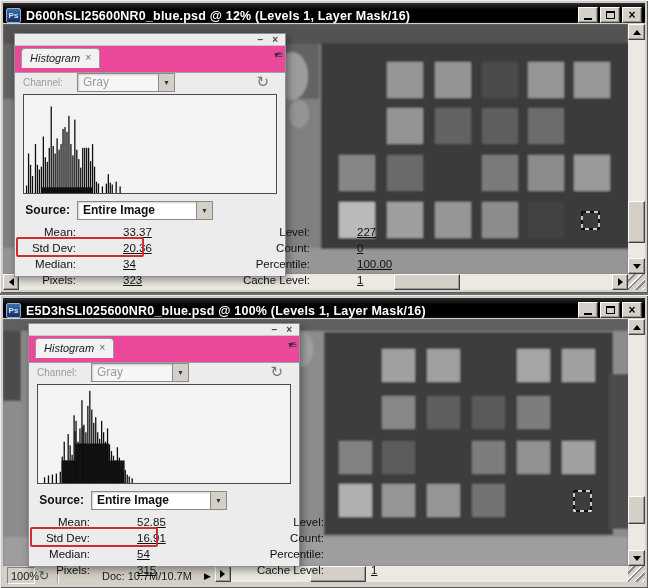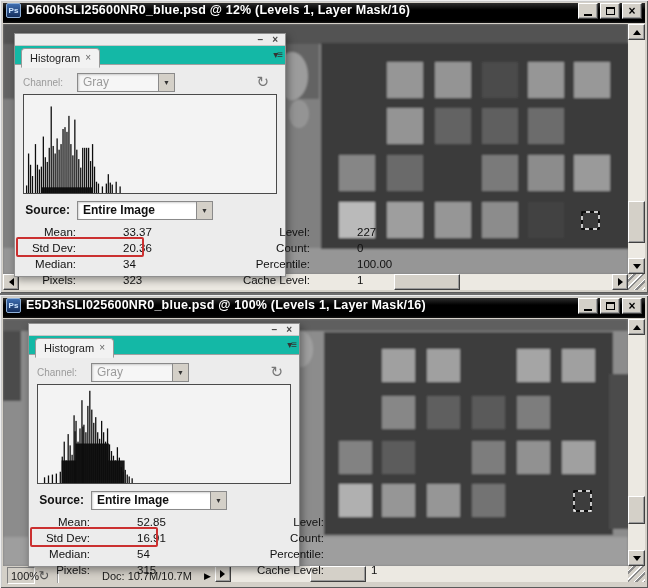--- a/index.html
+++ b/index.html
@@ -6,21 +6,21 @@
   html,body { width:648px; height:588px; overflow:hidden; background:#6e6e6e;
               font-family:"Liberation Sans", sans-serif; }
 
   
   .window { position:absolute; left:0; width:648px; height:293px; background:#d4d0c8;
             box-shadow: inset 1px 1px 0 #efefef, inset -1px -1px 0 #5a5a5a, inset 2px 2px 0 #c9c9c9; }
   #win0 { top:0; }
   #win1 { top:295px; }
   .titlebar { position:absolute; left:3px; right:3px; top:3px; height:20px;
               background:linear-gradient(180deg,#2e2e2e,#000 35%,#000 90%,#161616);
-              display:flex; align-items:flex-start; gap:5px; padding:0 3px; }
+              display:flex; align-items:flex-end; gap:5px; padding:0 3px; }
   .ps-icon { width:15px; height:15px; flex:0 0 auto; border-radius:2px;
              background:linear-gradient(#3d6db0,#16305e); border:1px solid #8fb0d8;
              color:#cfe6ff; font-size:8px; font-weight:bold;
              display:flex; align-items:center; justify-content:center; }
   .title-text { color:#fff; font-weight:bold; font-size:12.5px; white-space:nowrap;
                 overflow:hidden; letter-spacing:.2px; }
   .win-controls { margin-left:auto; display:flex; gap:2px; }
   .win-btn { width:20px; height:16px; background:#d4d0c8; border:1px solid;
              border-color:#fff #404040 #404040 #fff; box-shadow:inset -1px -1px 0 #9a9a9a;
              display:flex; align-items:center; justify-content:center; font-size:11px;
@@ -76,22 +76,22 @@
   .statusbar .grip-inline { width:17px; height:16px; align-self:flex-start; background:#d4d0c8;
           background-image:repeating-linear-gradient(135deg, transparent 0 3px, #fff 3px 4px, #8a8a8a 4px 6px); }
 
   
   .panel { position:absolute; width:272px; height:244px; background:#ececec;
            border:1px solid #8f8f8f; box-shadow:2px 3px 8px rgba(0,0,0,.4); z-index:10; }
   #win0 .panel { left:11px; top:9px; }
   #win1 .panel { left:25px; top:4px; }
   .panel-minis { position:absolute; top:0; right:7px; display:flex; gap:9px; color:#444;
                  font-size:10px; line-height:11px; font-weight:bold; }
-  .tab-row { position:absolute; left:0; right:0; top:11px; height:20px; background:#14b8a6;
-             border-top:1px solid #c6c6c6; border-bottom:1px solid #a0a0a0; }
+  .tab-row { position:absolute; left:0; right:0; top:11px; height:28px; background:#ec4899;
+             border-top:1px solid #c6c6c6; border-bottom:1px solid #a0a0a0;font-style:italic; }
   .tab { position:absolute; left:6px; top:2px; height:20px; background:#f2f2f2;
          border:1px solid #999; border-bottom:1px solid #f2f2f2; border-radius:4px 4px 0 0;
          padding:3px 8px 0 8px; font-size:11px; color:#222; display:flex; gap:5px; }
   .tab-close { color:#666; font-size:10px; }
   .panel-menu { position:absolute; right:3px; top:3px; font-size:10px; color:#333; letter-spacing:-1px; }
   .row-channel { position:absolute; left:8px; right:8px; top:38px; height:20px;
                  display:flex; align-items:center; }
   .lab-channel { color:#9b9b9b; font-size:10px; width:54px; }
   .combo { height:19px; border:1px solid #8a8a8a; background:#fff; display:flex; align-items:center;
            font-size:12px; padding-left:5px; box-shadow:inset 1px 1px 2px rgba(0,0,0,.18); }
@@ -104,21 +104,21 @@
   .refresh { margin-left:auto; margin-right:8px; color:#777; font-size:15px; }
   .chart { position:absolute; left:8px; right:8px; top:60px; height:100px; background:#f3f3f3;
            border:1px solid #4a4a4a; }
   svg.hist { width:100%; height:100%; display:block; }
   .row-source { position:absolute; left:8px; right:8px; top:166px; height:20px;
                 display:flex; align-items:center;font-weight:bold; }
   .lab-source { font-size:12px; color:#111; width:54px; text-align:right; padding-right:7px; }
   .stats { position:absolute; left:0; right:0; top:190px; font-size:11.5px; color:#111; }
   .stat-grid-row { display:grid; grid-template-columns:66px 60px 94px 52px; height:16px; align-items:center;gap:40px; }
   .s-lab { text-align:right; padding-right:5px; }
-  .s-val { padding-left:2px; }
+  .s-val { padding-left:2px;text-decoration:underline; }
   .red-box { position:absolute; left:1px; top:13px; width:128px; height:20px;
              border:2px solid #cb3030; border-radius:2px; }
 </style>
 </head>
 <body>
 
 <div class="window" id="win0">
   <div class="titlebar">
     <span class="ps-icon">
         <span>Ps</span>

